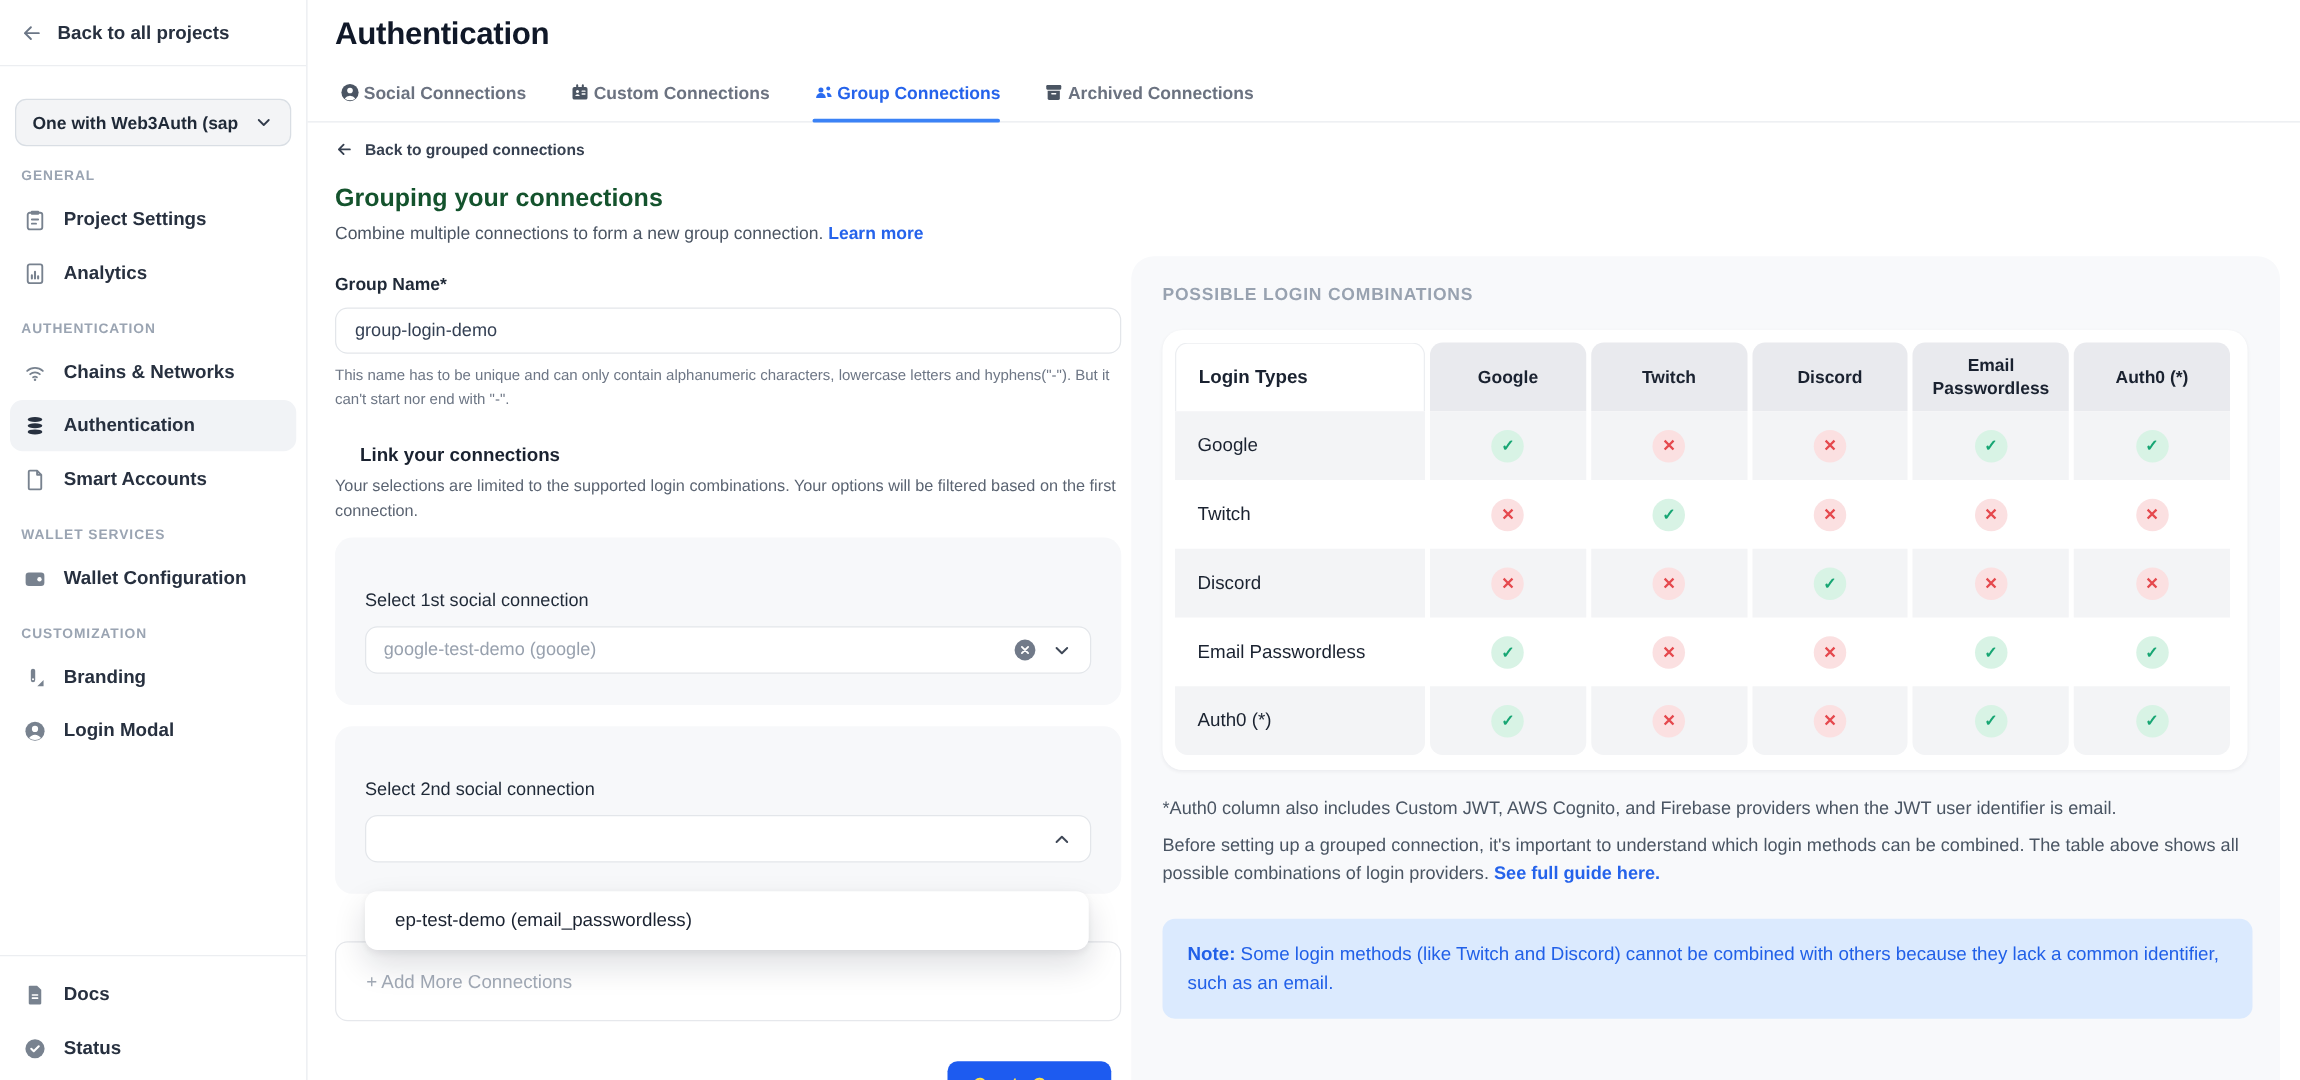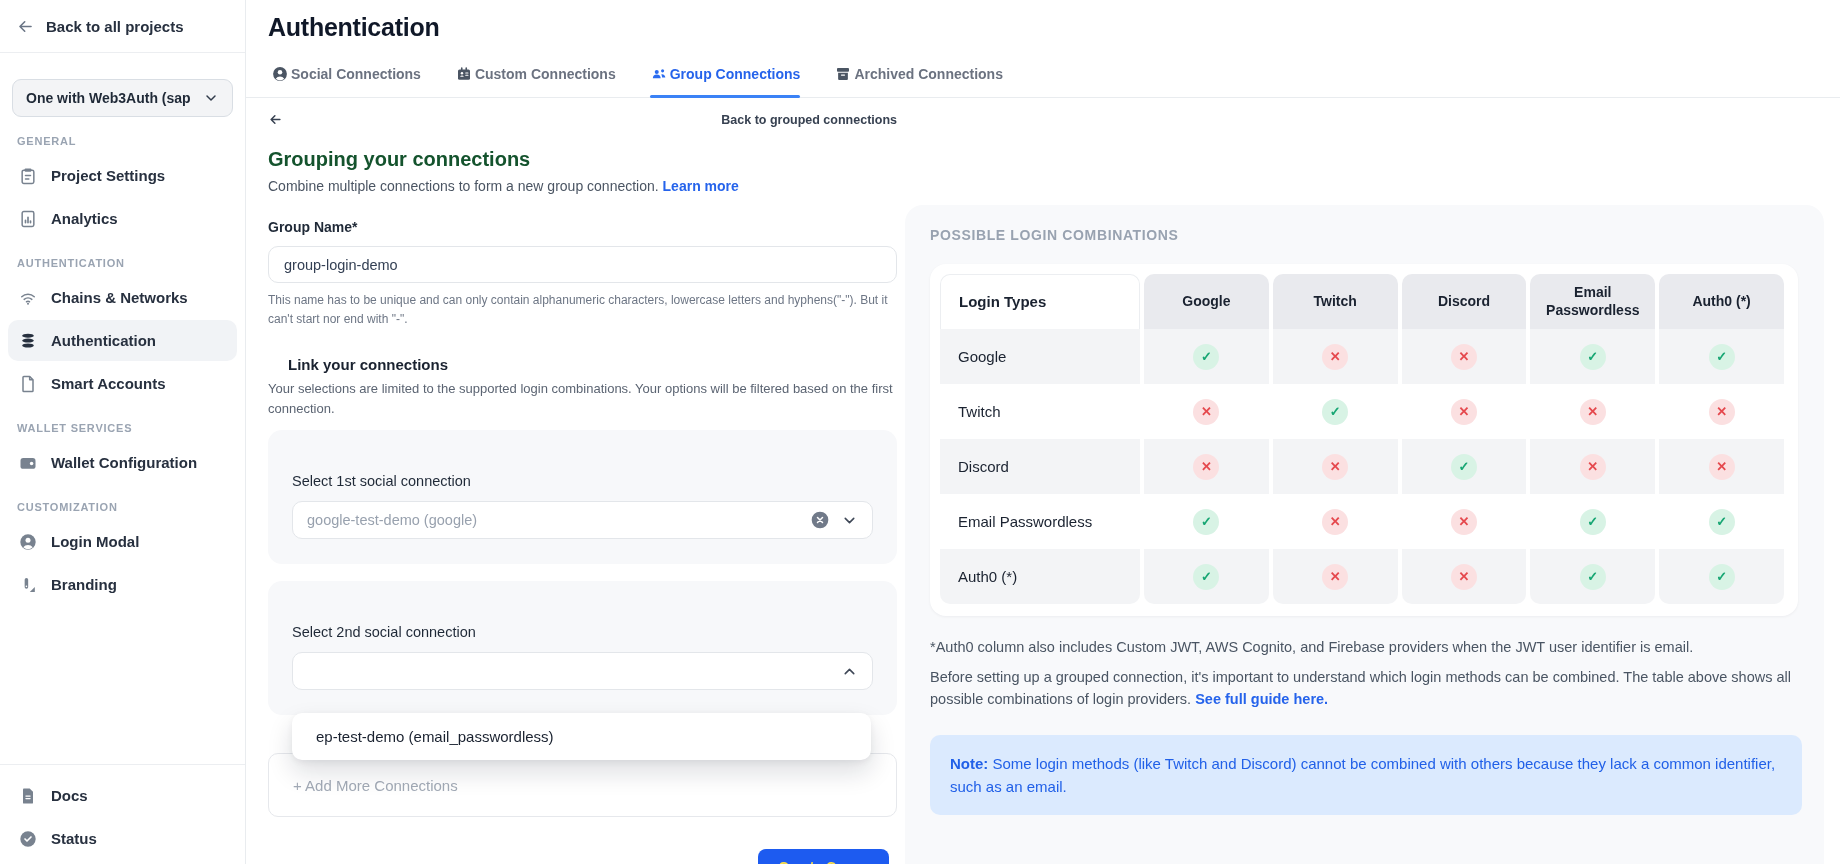--- a/index.html
+++ b/index.html
@@ -37,22 +37,22 @@
   .tab { display:flex; align-items:center; gap:2px; padding-bottom:14px; font-size:14px; font-weight:600;
          color:#6b7280; position:relative; cursor:pointer; }
   .tab .icon { width:18px; height:18px; color:#4b5563; }
   .tab.active { color:#2563eb; }
   .tab.active .icon { color:#2b6cf0; }
   .tab.active::after { content:""; position:absolute; left:0; right:0; bottom:-1px; height:3px;
                        background:#3b82f6; border-radius:2px; }
 
   
   .form-col { position:absolute; left:22px; top:102px; width:629px; }
-  .back-link { margin-top:10px; display:flex; align-items:center; gap:21px; font-size:12.5px;
-               font-weight:600; color:#374151; cursor:pointer;justify-content:space-between; }
+  .back-link { margin-top:10px; display:flex; align-items:center; gap:9px; font-size:12.5px;
+               font-weight:600; color:#374151; cursor:pointer; }
   .back-link .icon { width:15px; height:15px; color:#374151; }
   .form-h2 { margin-top:21px; font-size:20px; font-weight:700; color:#14532d; }
   .form-sub { margin-top:7px; font-size:14px; color:#4b5563; }
   .link-blue { color:#2563eb; font-weight:600; cursor:pointer; }
   .field-label { margin-top:25px; font-size:14px; font-weight:600; color:#1f2937; }
   .text-input { margin-top:11px; width:100%; height:37px; border:1px solid #e3e6ea; border-radius:10px;
                 padding:0 15px; font-size:14.5px; color:#344054; background:#fff; outline:none;
                 font-family:"Liberation Sans", sans-serif; }
   .helper { margin-top:8px; font-size:12px; color:#6d7685; line-height:1.55; }
   .link-head { margin-top:28px; font-size:15px; font-weight:700; color:#1a2230;margin-left:20px; }
@@ -182,36 +182,36 @@
               <rect x="3" y="6" width="18" height="13" rx="3.2" fill="currentColor"></rect>
               <circle cx="16.3" cy="12.5" r="2.1" fill="#fff"></circle>
             </svg>
           </span>
           <span>Wallet Configuration</span>
         </div>
         <div class="side-section-label">CUSTOMIZATION</div>
         <div class="side-item">
          <span class="icon ">
             <svg viewBox="0 0 24 24">
+              <rect x="8" y="3.5" width="4.2" height="13" rx="2.1" fill="currentColor"></rect>
+              <circle cx="10.1" cy="13.6" r="1" fill="#fff"></circle>
+              <path d="M14.2 20.5l6-6v6z" fill="currentColor"></path>
+            </svg>
+          </span>
+          <span>Branding</span>
+        </div>
+        <div class="side-item">
+         <span class="icon ">
+            <svg viewBox="0 0 24 24">
               <circle cx="12" cy="12" r="9.2" fill="currentColor"></circle>
               <circle cx="12" cy="9.8" r="3" fill="#fff"></circle>
               <path d="M6.3 18.4a7 7 0 0 1 11.4 0 9.2 9.2 0 0 1-11.4 0z" fill="#fff"></path>
             </svg>
           </span>
           <span>Login Modal</span>
-        </div>
-        <div class="side-item">
-         <span class="icon ">
-            <svg viewBox="0 0 24 24">
-              <rect x="8" y="3.5" width="4.2" height="13" rx="2.1" fill="currentColor"></rect>
-              <circle cx="10.1" cy="13.6" r="1" fill="#fff"></circle>
-              <path d="M14.2 20.5l6-6v6z" fill="currentColor"></path>
-            </svg>
-          </span>
-          <span>Branding</span>
         </div>
       </nav>
     <div class="side-footer">
         <div class="side-item">
        <span class="icon ">
             <svg viewBox="0 0 24 24">
               <path d="M7 3h7l4 4v13a1 1 0 0 1-1 1H7a1 1 0 0 1-1-1V4a1 1 0 0 1 1-1z" fill="currentColor"></path>
               <path d="M9.5 12h5M9.5 15h5" stroke="#fff" stroke-width="1.5" stroke-linecap="round"></path>
             </svg>
           </span>

